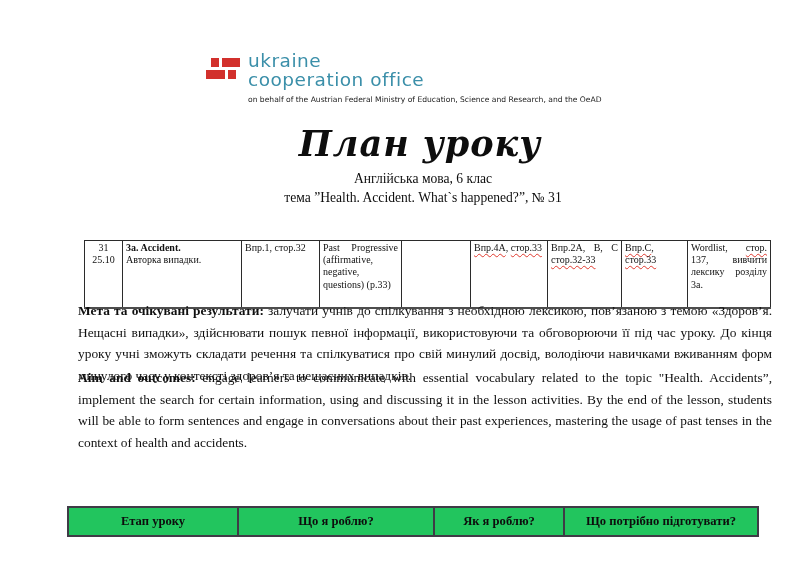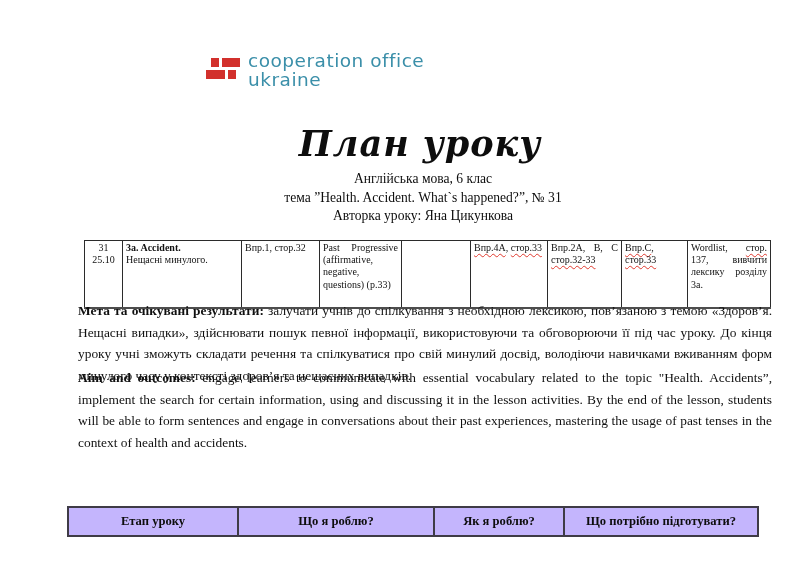--- a/index.html
+++ b/index.html
@@ -40,50 +40,50 @@
 
   
   .para { position:absolute; left:78px; width:694px; text-align:justify;
           font-size:13.4px; line-height:21.6px; color:#101010;font-family:Liberation Serif, serif; }
   .para-uk { top:300px; }
   .para-en { top:367px; }
   .para b { font-weight:bold; }
 
   
   .t2 { position:absolute; left:67px; top:506px; width:690px; border-collapse:collapse; table-layout:fixed; }
-  .t2 th { border:2px solid #3f3b46; background:#c4b5fd; font-size:12.6px; font-weight:bold;
+  .t2 th { border:2px solid #3f3b46; background:#22c55e; font-size:12.6px; font-weight:bold;
            height:29px; text-align:center; vertical-align:middle; color:#0d0d0d; }
 </style>
 </head>
 <body>
 
 <div class="logo">
   <div class="flag">
     <div class="flag-row r1">
       <div class="flag-seg seg-s"></div>
         <div class="flag-gap"></div>
         <div class="flag-seg seg-l"></div>
     </div>
     <div class="flag-row r2">
       <div class="flag-seg seg-l"></div>
         <div class="flag-gap"></div>
         <div class="flag-seg seg-s"></div>
     </div>
   </div>
   <div class="logo-right">
+    <div class="office">ukraine</div>
     <div class="office">cooperation office</div>
-    <div class="office">ukraine</div>
+    <div class="tagline">on behalf of the Austrian Federal Ministry of Education, Science and Research, and the OeAD</div>
   </div>
 </div>
 
 <div class="title">План уроку</div>
 <div class="meta">
   <div>Англійська мова, 6 клас</div>
   <div>тема ”Health. Accident. What`s happened?”, № 31</div>
-  <div>Авторка уроку: Яна Цикункова</div>
 </div>
 
 <table class="t1">
   <colgroup>
     <col style="width:38px">
       <col style="width:119px">
       <col style="width:78px">
     <col style="width:82px">
       <col style="width:69px">
       <col style="width:77px">
@@ -92,21 +92,21 @@
       <col style="width:83px">
   </colgroup>
   <tbody>
       <tr>
     <td class="c-center">
       <div>31</div>
       <div>25.10</div>
     </td>
     <td>
       <div class="b">3a. Accident.</div>
-      <div>Нещасні минулого.</div>
+      <div>Авторка випадки.</div>
     </td>
     <td>Впр.1, стор.32</td>
     <td class="just">Past Progressive (affirmative, negative, questions) (p.33)</td>
     <td></td>
     <td><span class="sq">Впр.4А</span><span>, </span><span class="sq">стор.33</span></td>
     <td class="just"><span>Впр.2А, В, С </span><span class="sq">стор.32-33</span></td>
     <td><span class="sq">Впр.С</span><span>, </span><span class="sq">стор.33</span></td>
     <td class="just"><span>Wordlist, </span><span class="sq">стор.</span><span> 137, вивчити лексику розділу 3а.</span></td>
   </tr>
 </tbody>

